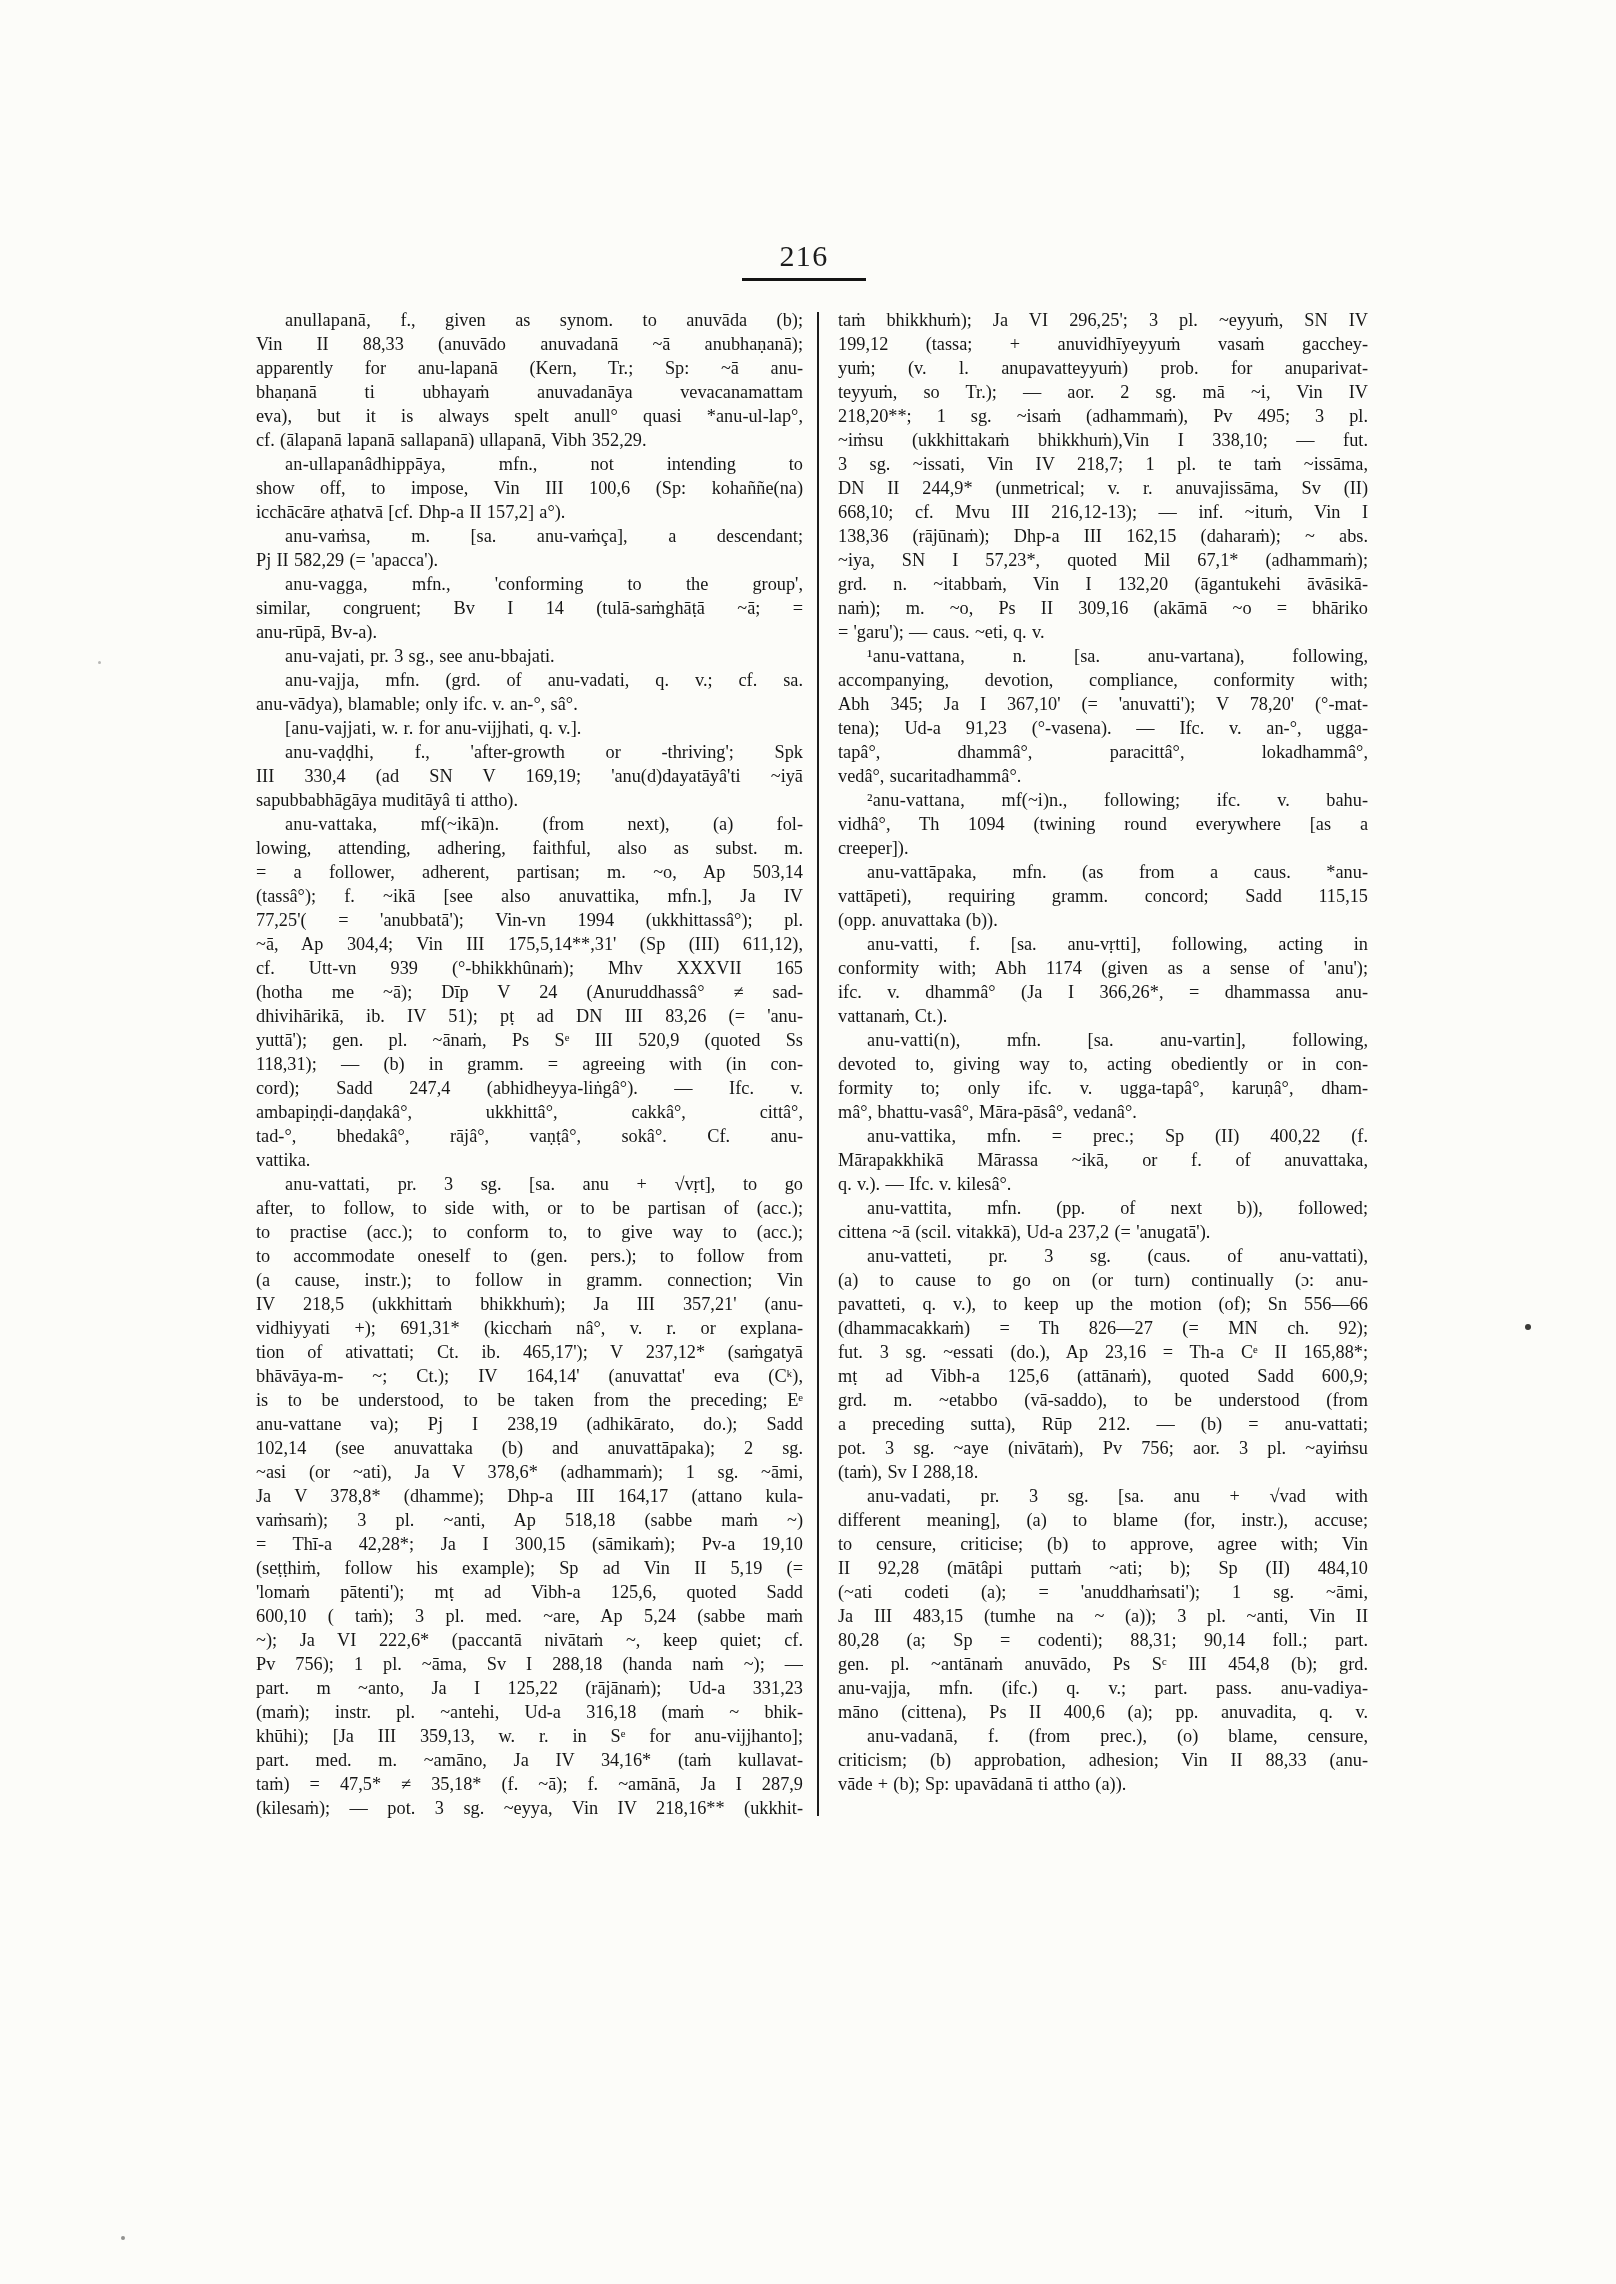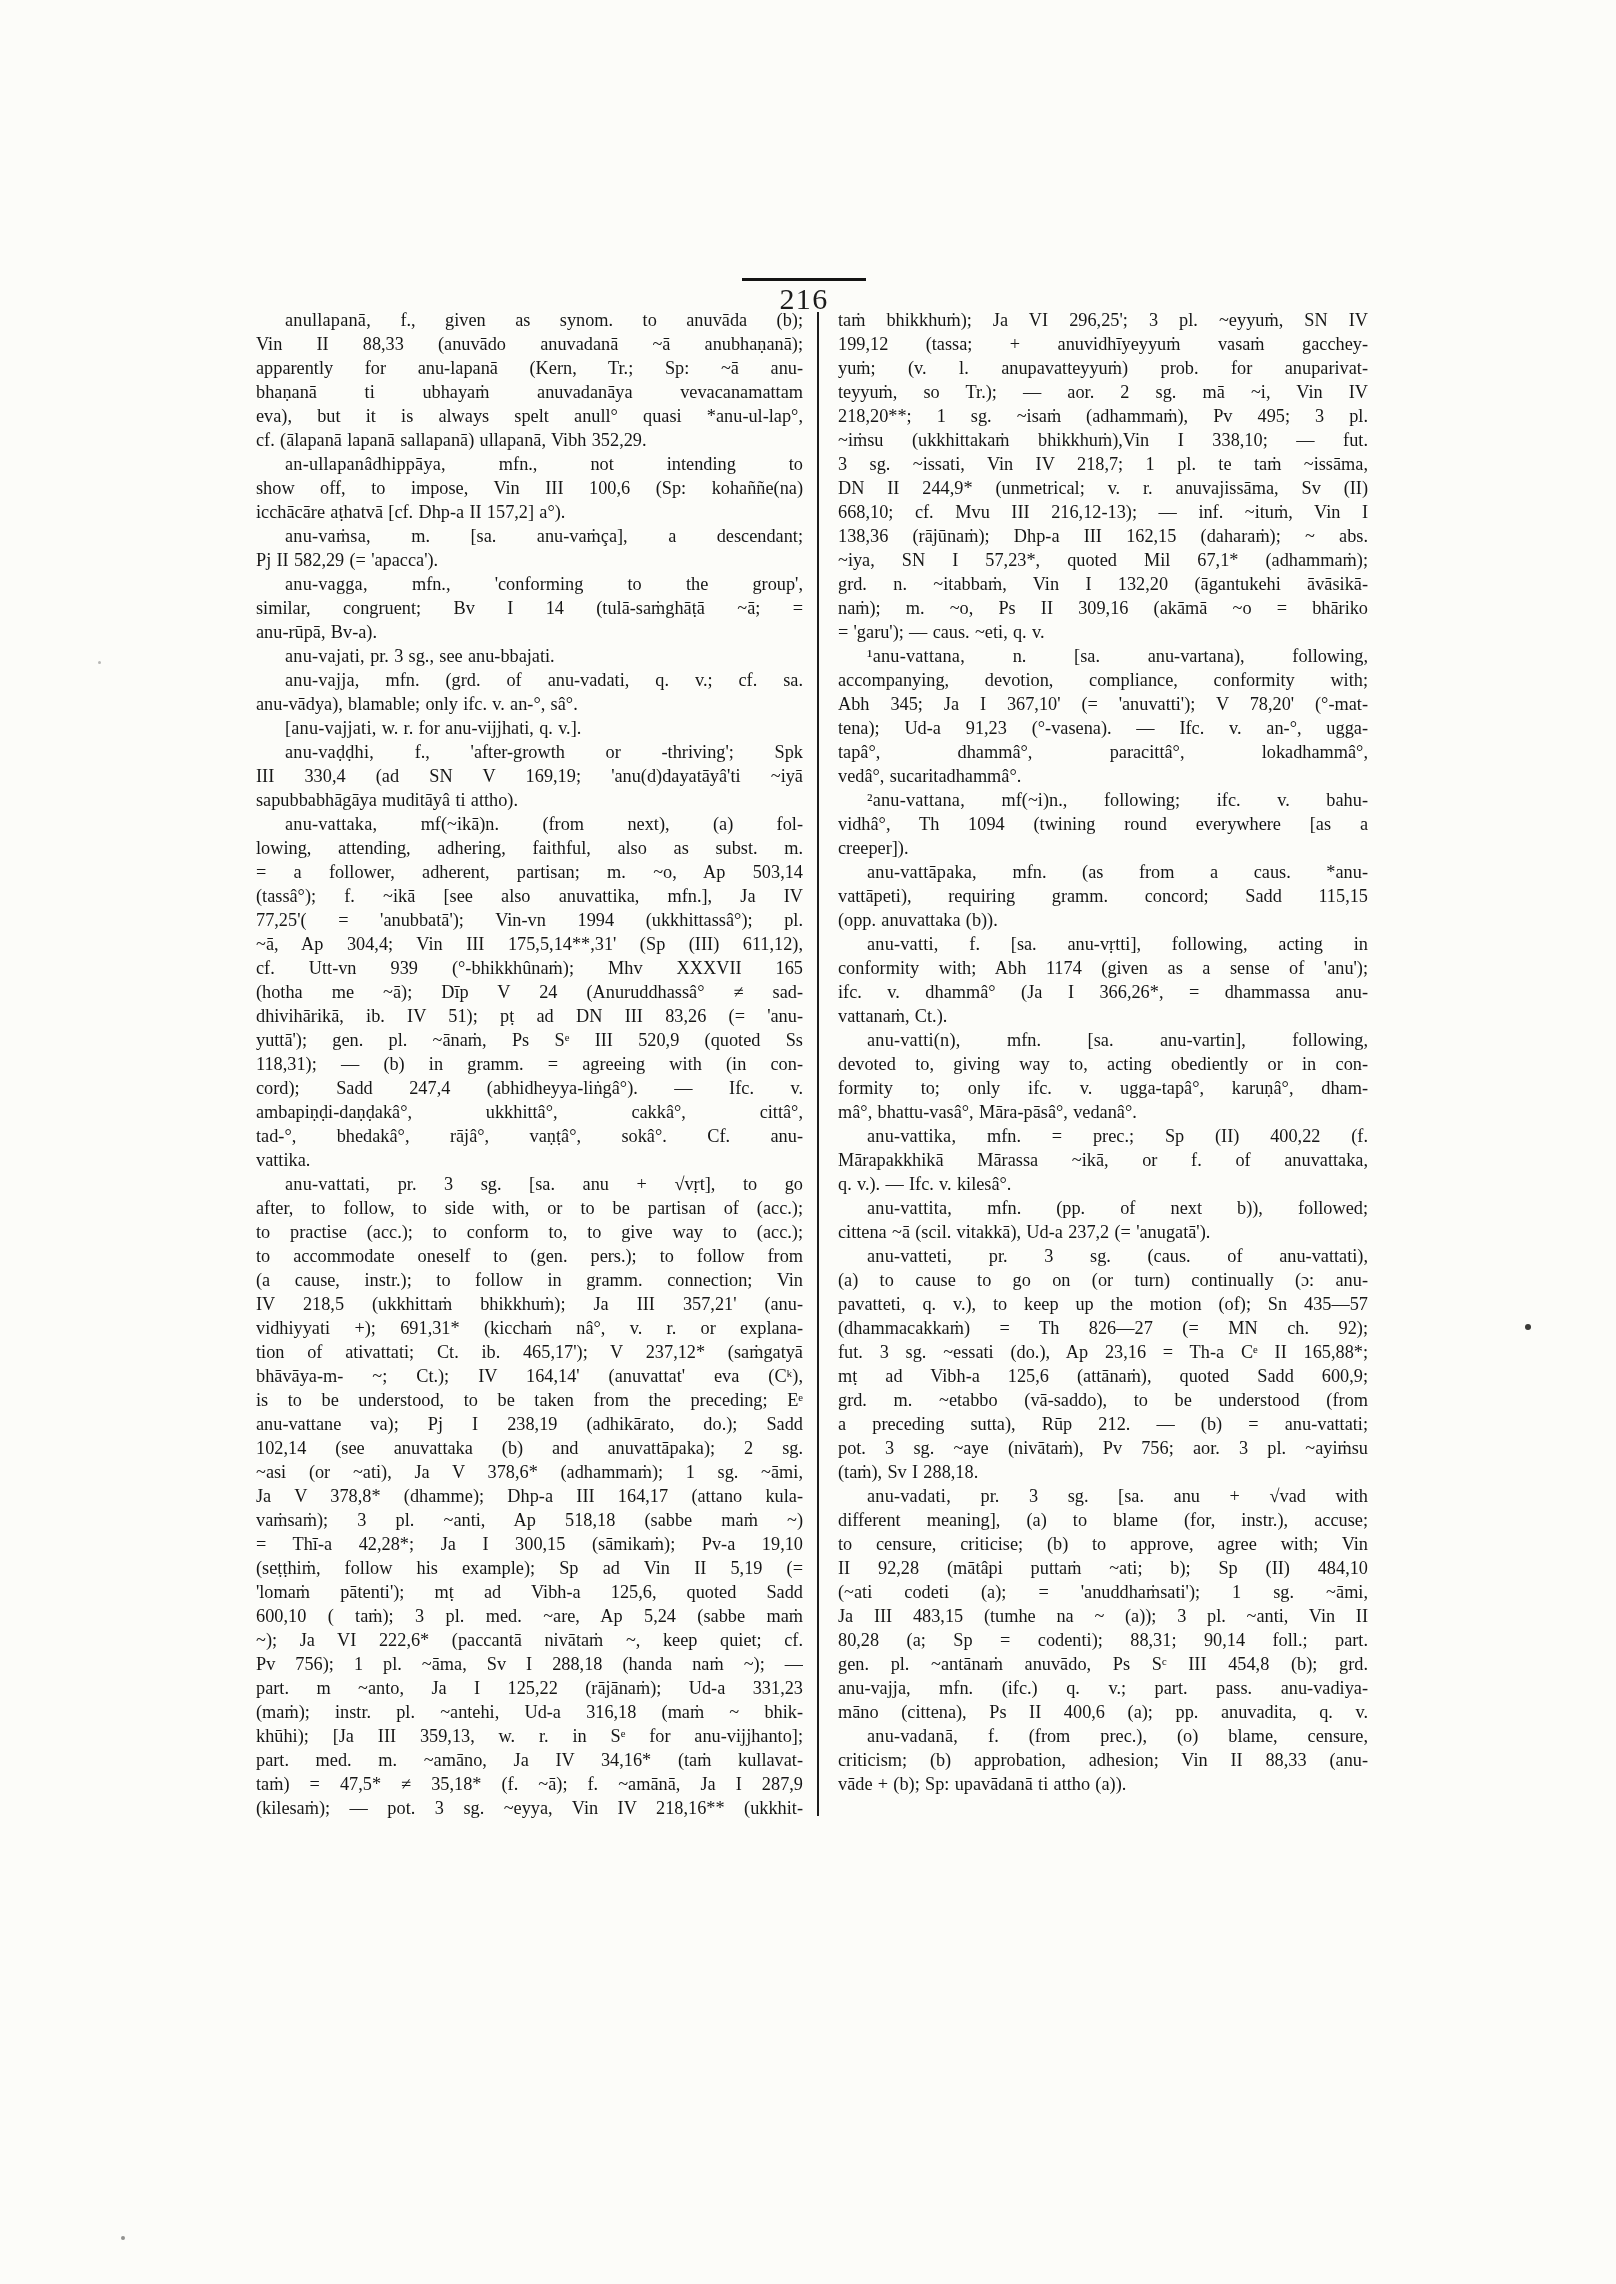--- a/index.html
+++ b/index.html
@@ -4,21 +4,21 @@
 <style>
   html,body{margin:0;padding:0;background:#e9e9e6;}
   .page{
     position:relative;width:1616px;height:2284px;
     background:#fcfcf9;color:#161616;
     font-family:"Liberation Serif","DejaVu Serif",serif;
     overflow:hidden;
   }
   .page-number{
     position:absolute;left:742px;top:239px;width:124px;
-    text-align:center;font-size:30px;color:#1c1c1c;letter-spacing:1.3px;margin-top:43px;
+    text-align:center;font-size:30px;color:#1c1c1c;letter-spacing:1.3px;
   }
   .page-rule{
     position:absolute;left:742px;top:278px;width:124px;height:2.6px;
     background:#141414;
   }
   .column{position:absolute;top:308px;font-size:18.3px;}
   .column-left{left:256px;width:547px;}
   .column-right{left:838px;width:530px;}
   .column-divider{
     position:absolute;left:817px;top:312px;width:2px;height:1504px;
@@ -145,21 +145,21 @@
       <div class="line">devoted to, giving way to, acting obediently or in con-</div>
       <div class="line">formity to; only ifc. v. ugga-tapâ°, karuṇâ°, dham-</div>
       <div class="line end">mâ°, bhattu-vasâ°, Māra-pāsâ°, vedanâ°.</div>
       <div class="line indent"><span class="head">anu-vattika,</span> mfn. = prec.; Sp (II) 400,22 (f.</div>
       <div class="line">Mārapakkhikā Mārassa ~ikā, or f. of anuvattaka,</div>
       <div class="line end">q. v.). — Ifc. v. kilesâ°.</div>
       <div class="line indent"><span class="head">anu-vattita,</span> mfn. (pp. of next b)), followed;</div>
       <div class="line end">cittena ~ā (scil. vitakkā), Ud-a 237,2 (= 'anugatā').</div>
       <div class="line indent"><span class="head">anu-vatteti,</span> pr. 3 sg. (caus. of anu-vattati),</div>
       <div class="line">(a) to cause to go on (or turn) continually (ɔ: anu-</div>
-      <div class="line">pavatteti, q. v.), to keep up the motion (of); Sn 435—57</div>
+      <div class="line">pavatteti, q. v.), to keep up the motion (of); Sn 556—66</div>
       <div class="line">(dhammacakkaṁ) = Th 826—27 (= MN ch. 92);</div>
       <div class="line">fut. 3 sg. ~essati (do.), Ap 23,16 = Th-a Cᵉ II 165,88*;</div>
       <div class="line">mṭ ad Vibh-a 125,6 (attānaṁ), quoted Sadd 600,9;</div>
       <div class="line">grd. m. ~etabbo (vā-saddo), to be understood (from</div>
       <div class="line">a preceding sutta), Rūp 212. — (b) = anu-vattati;</div>
       <div class="line">pot. 3 sg. ~aye (nivātaṁ), Pv 756; aor. 3 pl. ~ayiṁsu</div>
       <div class="line end">(taṁ), Sv I 288,18.</div>
       <div class="line indent"><span class="head">anu-vadati,</span> pr. 3 sg. [sa. anu + √vad with</div>
       <div class="line">different meaning], (a) to blame (for, instr.), accuse;</div>
       <div class="line">to censure, criticise; (b) to approve, agree with; Vin</div>

